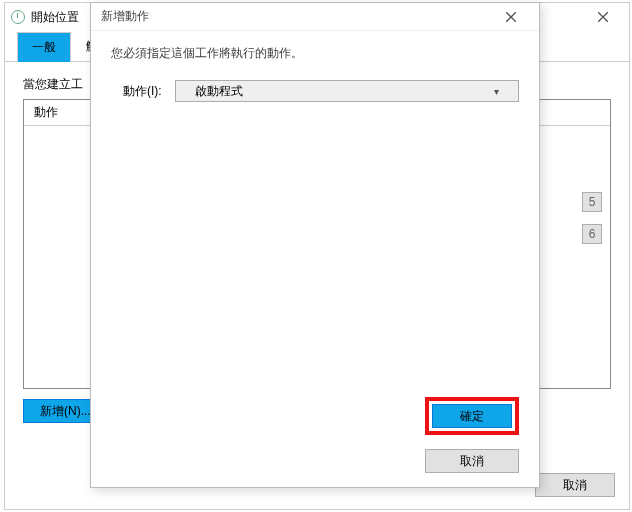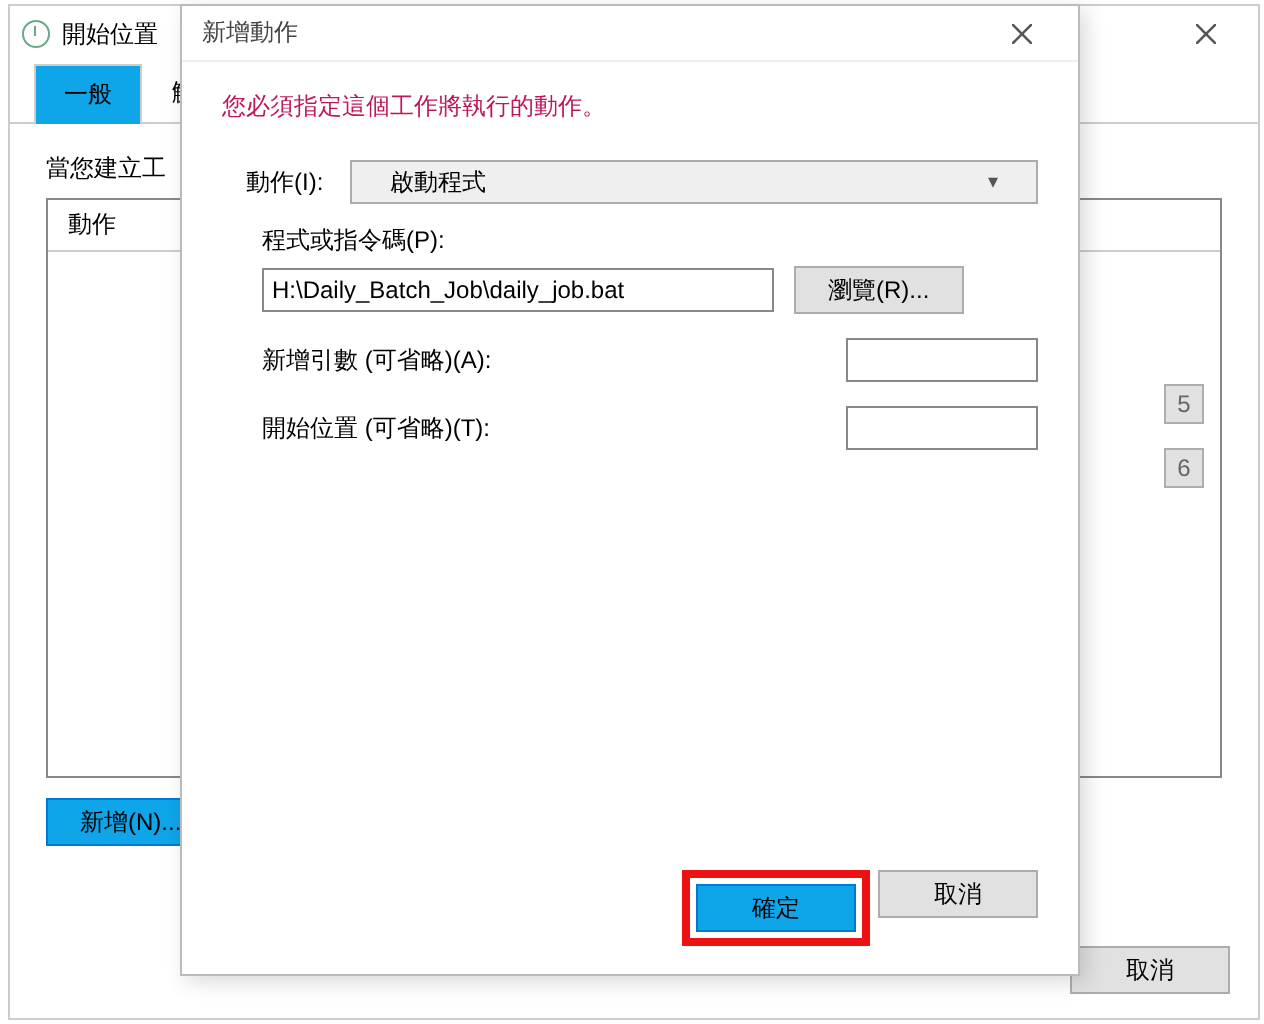--- a/index.html
+++ b/index.html
@@ -28,36 +28,36 @@
   
   .page-box { position:absolute; width:20px; height:20px; background:#e1e1e1; border:1px solid #adadad; display:flex; align-items:center; justify-content:center; color:#666;}
   .page5 { right:30px; top:192px; }
   .page6 { right:30px; top:224px; }
 
   
   .dialog { position:absolute; left:90px; top:2px; width:450px; height:486px; background:#fff; border:1px solid #bbb; box-shadow: 3px 3px 10px rgba(0,0,0,.15);}
   .dialog-title { height:28px; display:flex; align-items:center; padding:0 10px; color:#444; border-bottom:1px solid #eee;}
   .dialog-title .close { margin-left:auto; width:36px; height:26px; display:flex;align-items:center;justify-content:center;color:#555;}
   .dialog-body { padding: 14px 20px 10px 20px; }
-  .instruction { margin-bottom: 18px; color:#be185d; }
+  .instruction { margin-bottom: 18px; color:#404040; }
 
   .row { display:flex; align-items:center; margin-bottom: 10px; gap: 10px;}
   .row label { min-width: 54px; padding-left: 12px; }
   .select { flex:1; height:22px; border:1px solid #acacac; background:#efefef; display:flex; align-items:center; justify-content:space-between; padding:0 19px; }
   .select .chev { font-size:10px; color:#555; }
 
   .section-label { margin: 6px 0 10px 0; }
   .indent { padding-left: 20px; }
   .field-label { margin-bottom: 4px; }
   .text-input { width: 256px; height:22px; border:1px solid #888; padding: 2px 4px; background:#fff; }
   .text-input.small { width: 96px; }
   .inline-row { display:flex; align-items:center; gap:10px; margin-bottom:12px; }
   .inline-row.space { justify-content: space-between; }
 
-  .dialog-footer { position:absolute; right:20px; bottom:14px; display:flex; gap:4px; }
+  .dialog-footer { position:absolute; right:20px; bottom:14px; display:flex; gap:14px;flex-direction:column; }
   .ok-highlight { border: 4px solid #e11; padding:3px; display:inline-block; }
   .ok-highlight .btn { margin:0; }
 
   svg.x-icon { width:10px; height:10px; stroke:#555; stroke-width:1.3; }
 </style>
 </head>
 <body>
 
 <div class="parent-window">
   <div class="parent-title">
@@ -106,37 +106,20 @@
 
     <div class="row">
       <label>動作(I):</label>
       <div class="select">
         <span>啟動程式</span>
         <span class="chev">▾</span>
       </div>
     </div>
 
 
-    <div class="indent">
-      <div class="field-label">程式或指令碼(P):</div>
-      <div class="inline-row">
-        <input class="text-input" value="H:\Daily_Batch_Job\daily_job.bat" style="">
-        <span class="btn">瀏覽(R)...</span>
-      </div>
-
-      <div class="inline-row space">
-        <span>新增引數 (可省略)(A):</span>
-        <input class="text-input small" value="" style="">
-      </div>
-
-      <div class="inline-row space">
-        <span>開始位置 (可省略)(T):</span>
-        <input class="text-input small" value="" style="">
-      </div>
-    </div>
   </div>
 
   <div class="dialog-footer">
     <span class="ok-highlight">
       <span class="btn wide highlight">確定</span>
     </span>
     <span class="btn wide">取消</span>
   </div>
 </div>
 

